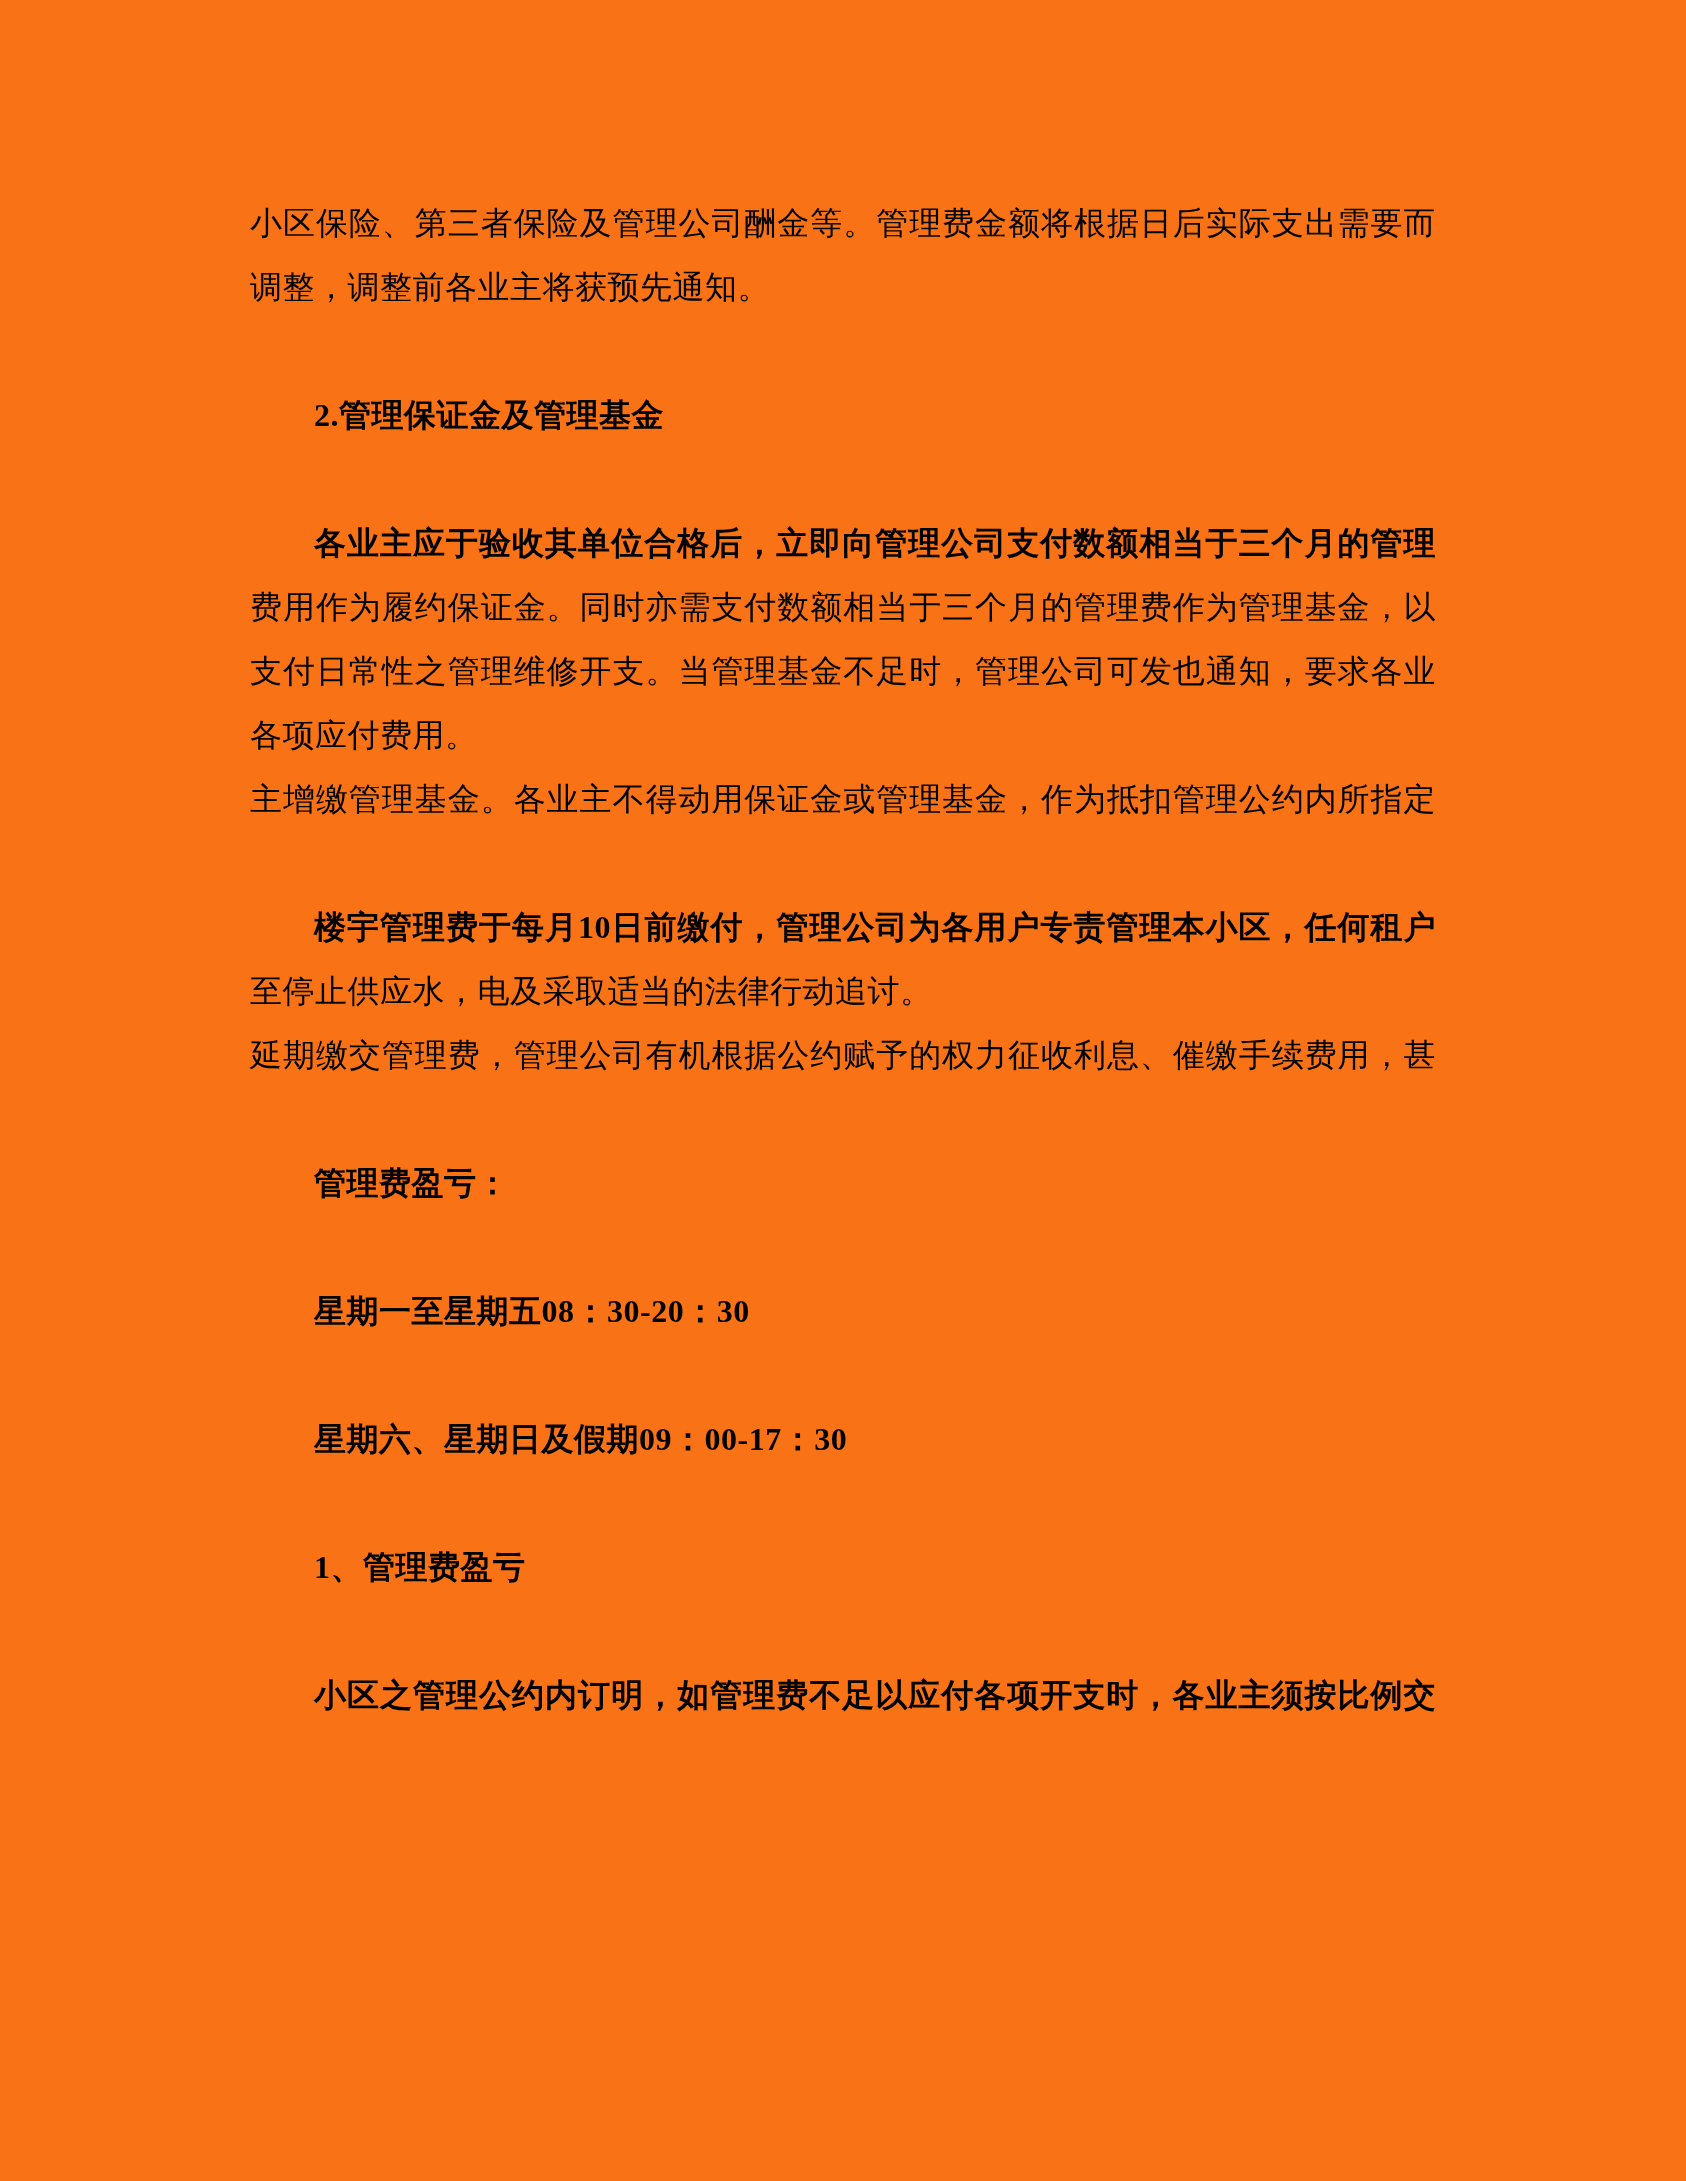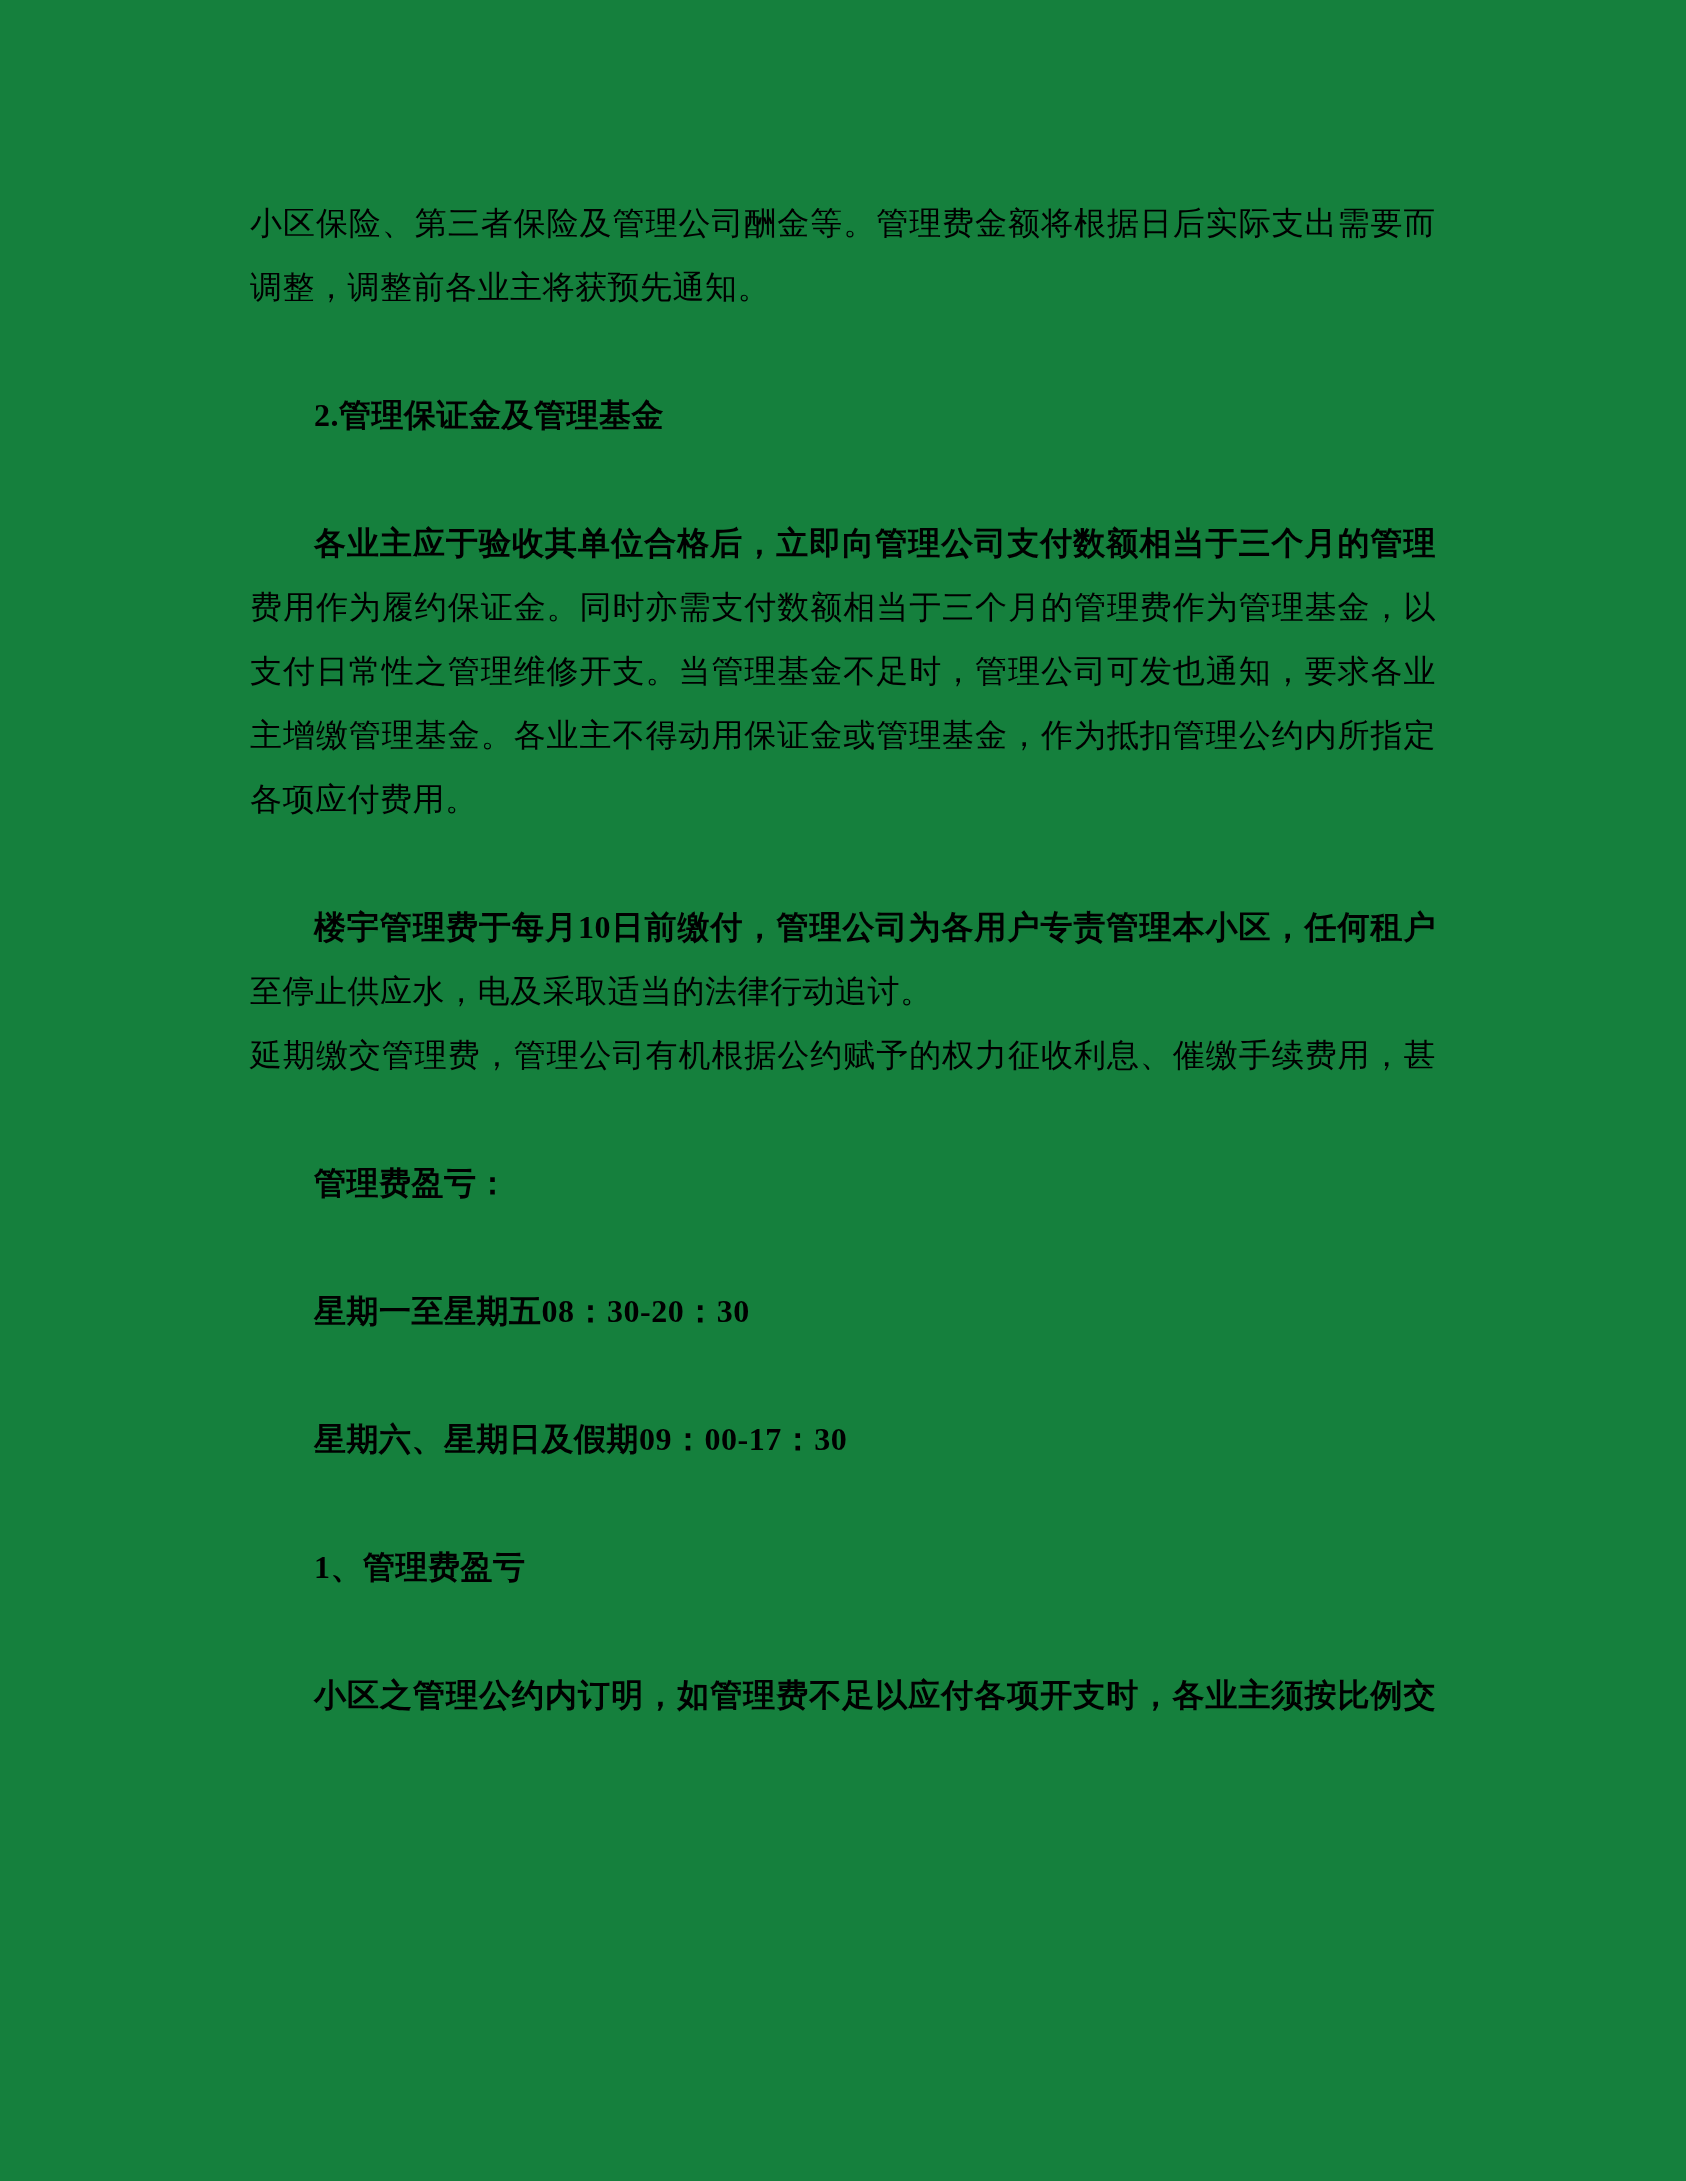--- a/index.html
+++ b/index.html
@@ -13,21 +13,21 @@
     background: #ffffff;
     color: #000000;
     font-family: "Liberation Serif", "DejaVu Serif", serif;
   }
   .page {
     position: absolute;
     left: 0;
     top: 0;
     width: 1686px;
     height: 2182px;
-    background: #15803d;
+    background: #f97316;
     overflow: hidden;
   }
   .doc {
     position: absolute;
     left: 250px;
     top: 191px;
     width: 1186px;
     font-size: 32px;
     line-height: 64px;
     letter-spacing: 0.5px;
@@ -56,22 +56,22 @@
         <div class="line justify">小区保险、第三者保险及管理公司酬金等。管理费金额将根据日后实际支出需要而</div>
         <div class="line">调整，调整前各业主将获预先通知。</div>
       </div>
       <div class="block">
         <div class="line indent">2.管理保证金及管理基金</div>
       </div>
       <div class="block">
         <div class="line indent justify">各业主应于验收其单位合格后，立即向管理公司支付数额相当于三个月的管理</div>
         <div class="line justify">费用作为履约保证金。同时亦需支付数额相当于三个月的管理费作为管理基金，以</div>
         <div class="line justify">支付日常性之管理维修开支。当管理基金不足时，管理公司可发也通知，要求各业</div>
+        <div class="line">各项应付费用。</div>
         <div class="line justify">主增缴管理基金。各业主不得动用保证金或管理基金，作为抵扣管理公约内所指定</div>
-        <div class="line">各项应付费用。</div>
       </div>
       <div class="block">
         <div class="line indent justify">楼宇管理费于每月10日前缴付，管理公司为各用户专责管理本小区，任何租户</div>
         <div class="line">至停止供应水，电及采取适当的法律行动追讨。</div>
         <div class="line justify">延期缴交管理费，管理公司有机根据公约赋予的权力征收利息、催缴手续费用，甚</div>
       </div>
       <div class="block">
         <div class="line indent">管理费盈亏：</div>
       </div>
       <div class="block">

